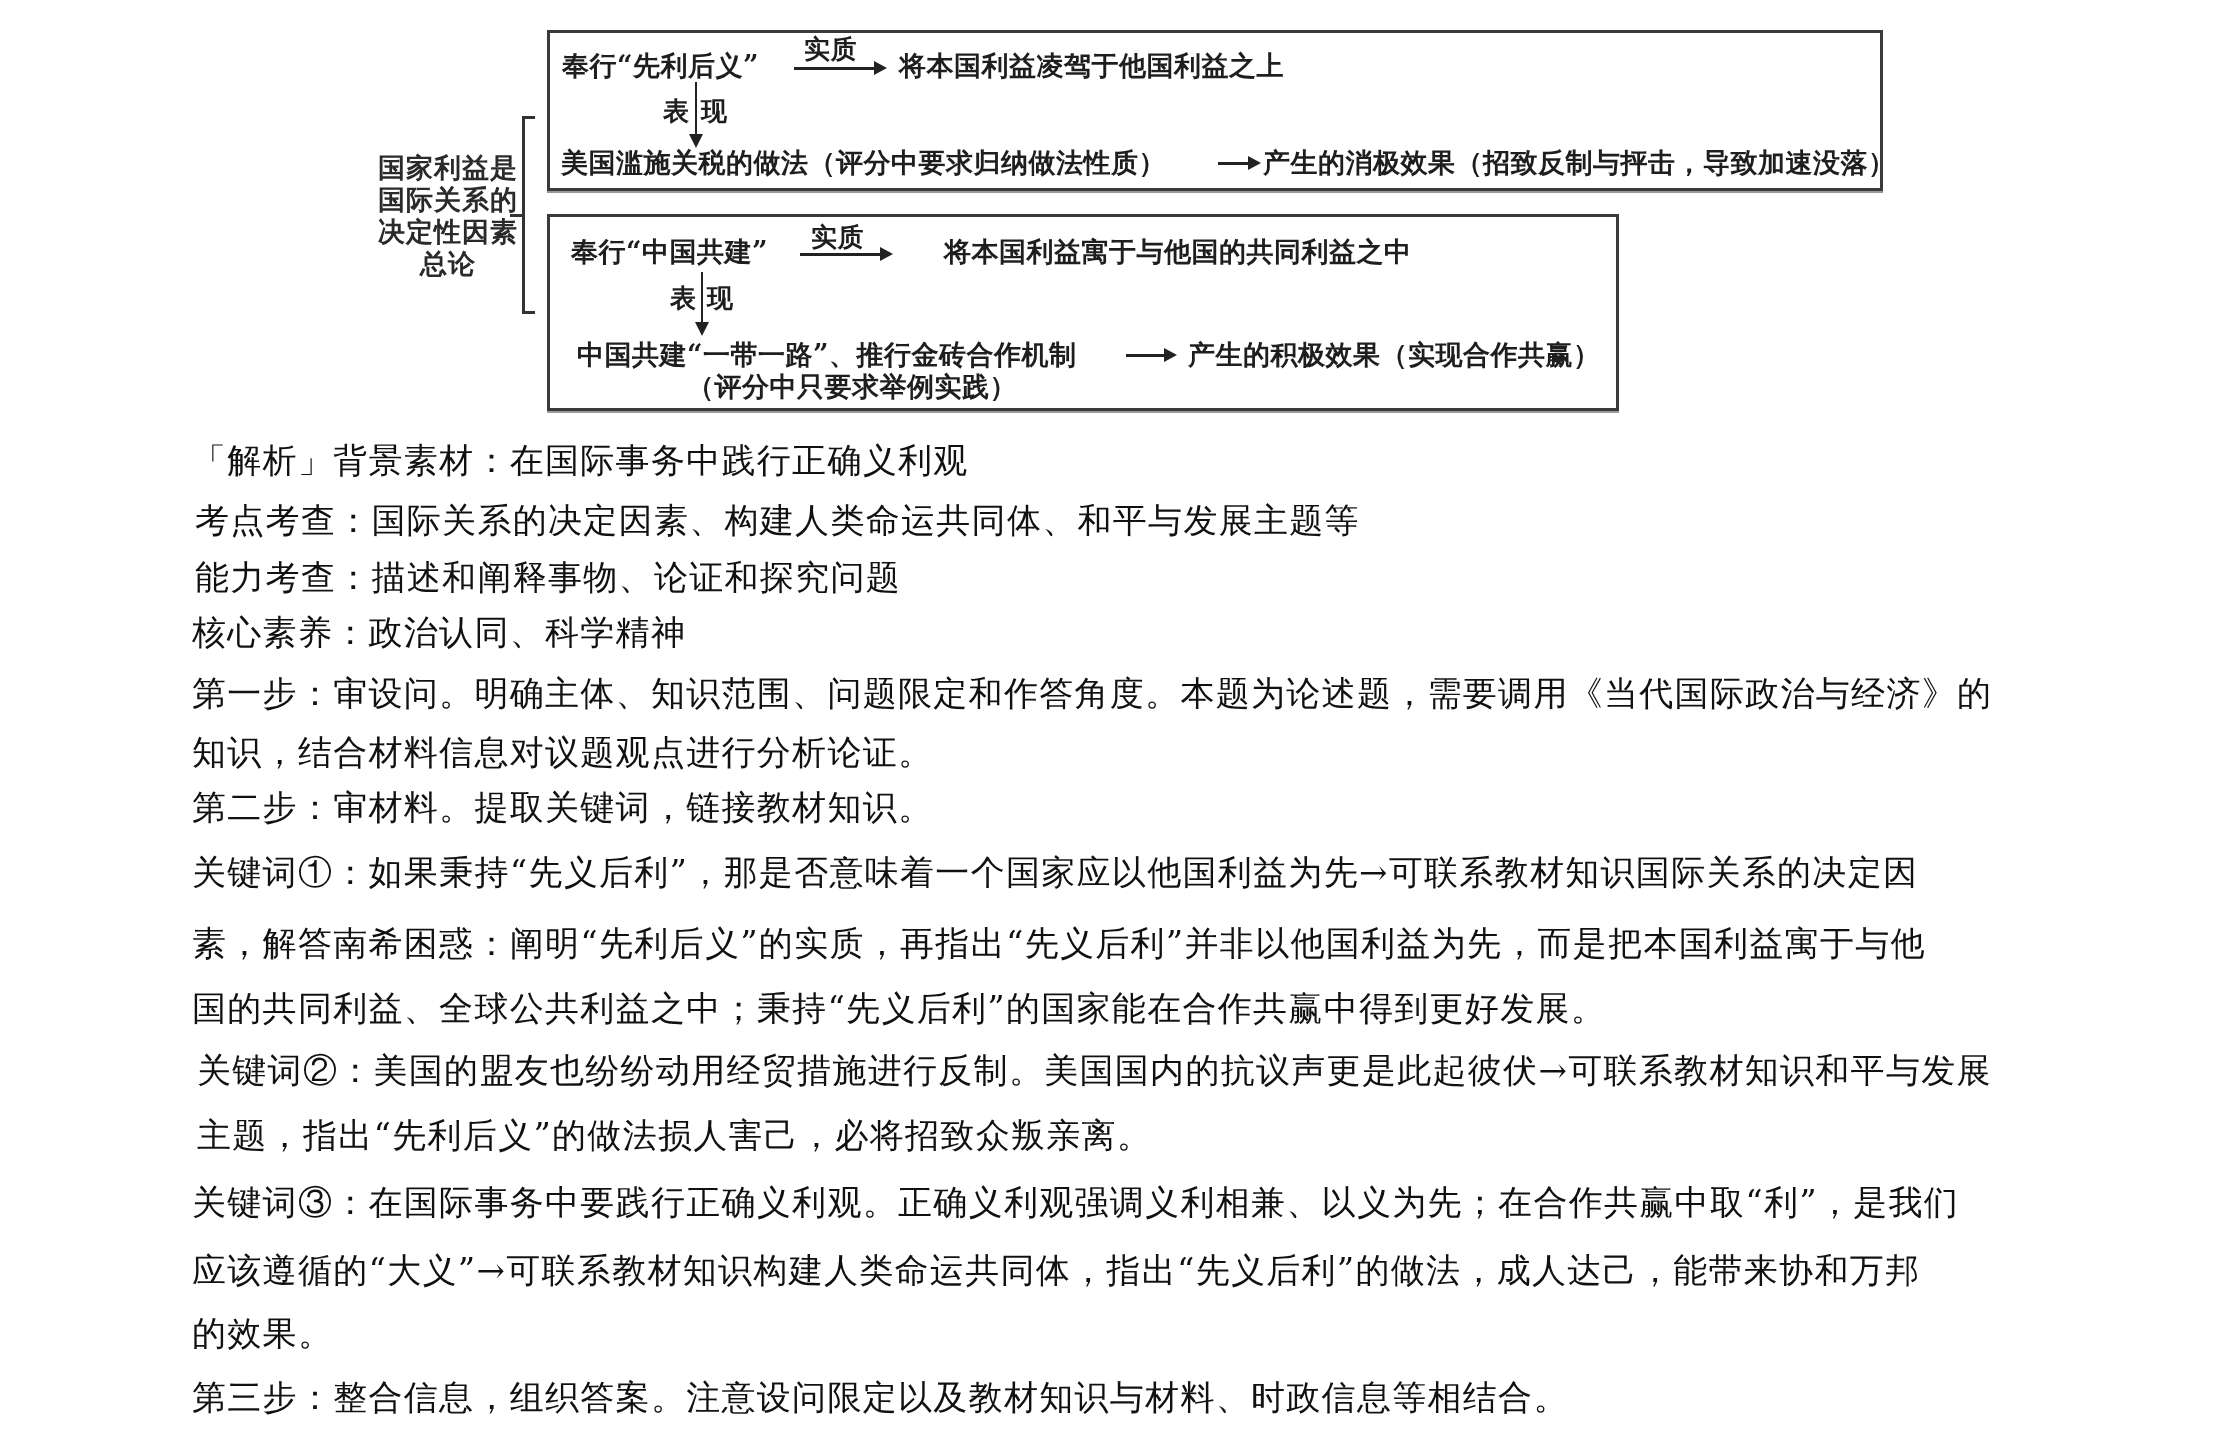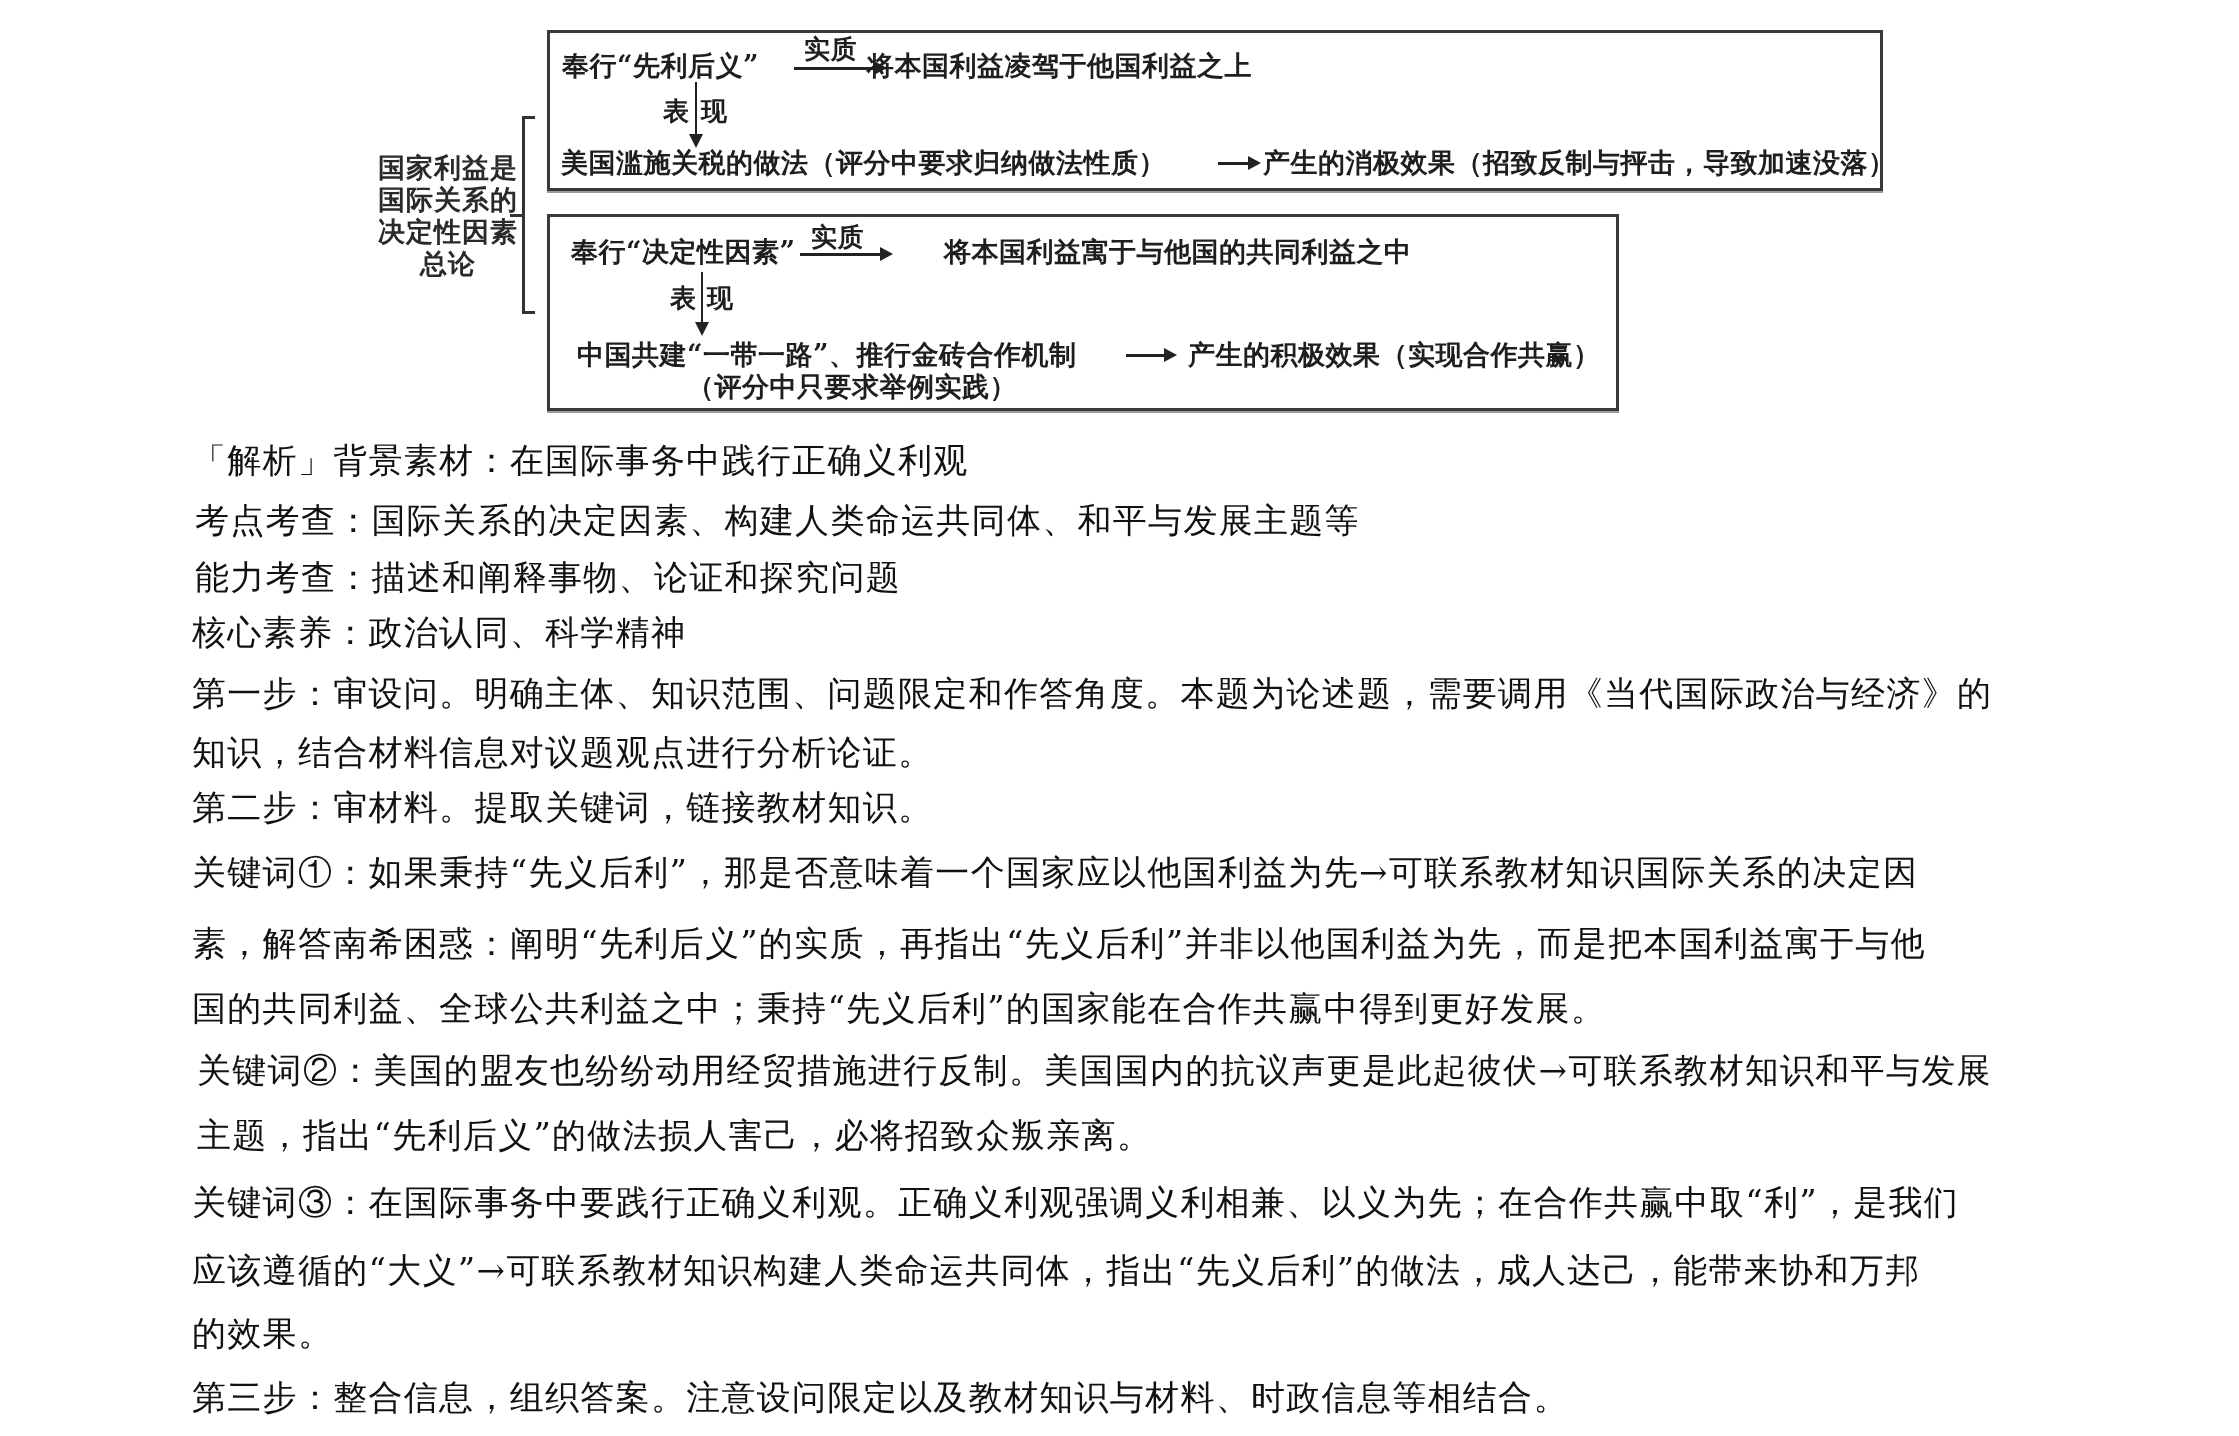--- a/index.html
+++ b/index.html
@@ -48,39 +48,39 @@
     </div>
 
     <div class="box" style="left:547px; top:30px; width:1330px; height:155px;"></div>
 
     <div class="dg-text" style="left:562px; top:51px;text-align:center;">奉行“先利后义”</div>
     <div class="dg-text dg-small" style="left:804px; top:34px;">实质</div>
     <div class="harrow" style="left:794px; top:68px;">
       <div class="shaft" style="width:82px;"></div>
       <div class="head" style="left:80px;"></div>
     </div>
-    <div class="dg-text" style="left:867px; top:51px;font-family:Liberation Serif, serif;">将本国利益凌驾于他国利益之上</div>
+    <div class="dg-text" style="left:899px; top:51px;font-family:Liberation Serif, serif;">将本国利益凌驾于他国利益之上</div>
 
     <div class="dg-text dg-small" style="left:663px; top:96px;">表</div>
     <div class="dg-text dg-small" style="left:701px; top:96px;">现</div>
     <div class="varrow" style="left:696px; top:82px;">
       <div class="shaft" style="height:54px;"></div>
       <div class="head" style="top:52px;"></div>
     </div>
 
     <div class="dg-text" style="left:561px; top:148px;">美国滥施关税的做法（评分中要求归纳做法性质）</div>
     <div class="harrow" style="left:1218px; top:163px;">
       <div class="shaft" style="width:32px;"></div>
       <div class="head" style="left:30px;"></div>
     </div>
     <div class="dg-text" style="left:1263px; top:148px;">产生的消极效果（招致反制与抨击，导致加速没落）</div>
 
     <div class="box" style="left:547px; top:214px; width:1066px; height:191px;"></div>
 
-    <div class="dg-text" style="left:571px; top:237px;">奉行“决定性因素”</div>
+    <div class="dg-text" style="left:571px; top:237px;">奉行“中国共建”</div>
     <div class="dg-text dg-small" style="left:811px; top:222px;">实质</div>
     <div class="harrow" style="left:800px; top:254px;">
       <div class="shaft" style="width:82px;"></div>
       <div class="head" style="left:80px;"></div>
     </div>
     <div class="dg-text" style="left:907px; top:237px;margin-left:37px;">将本国利益寓于与他国的共同利益之中</div>
 
     <div class="dg-text dg-small" style="left:670px; top:283px;">表</div>
     <div class="dg-text dg-small" style="left:707px; top:283px;">现</div>
     <div class="varrow" style="left:702px; top:272px;">

